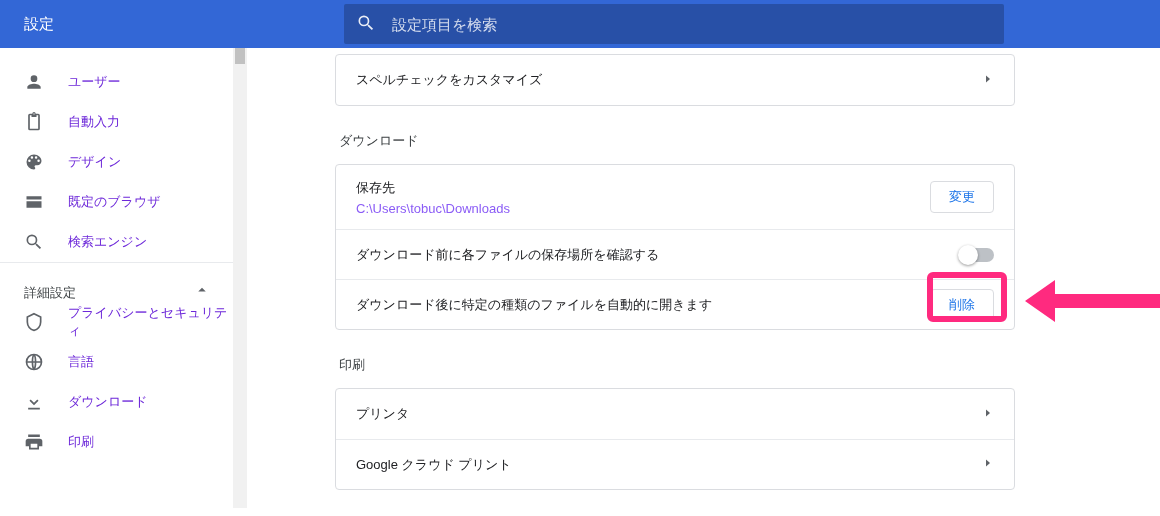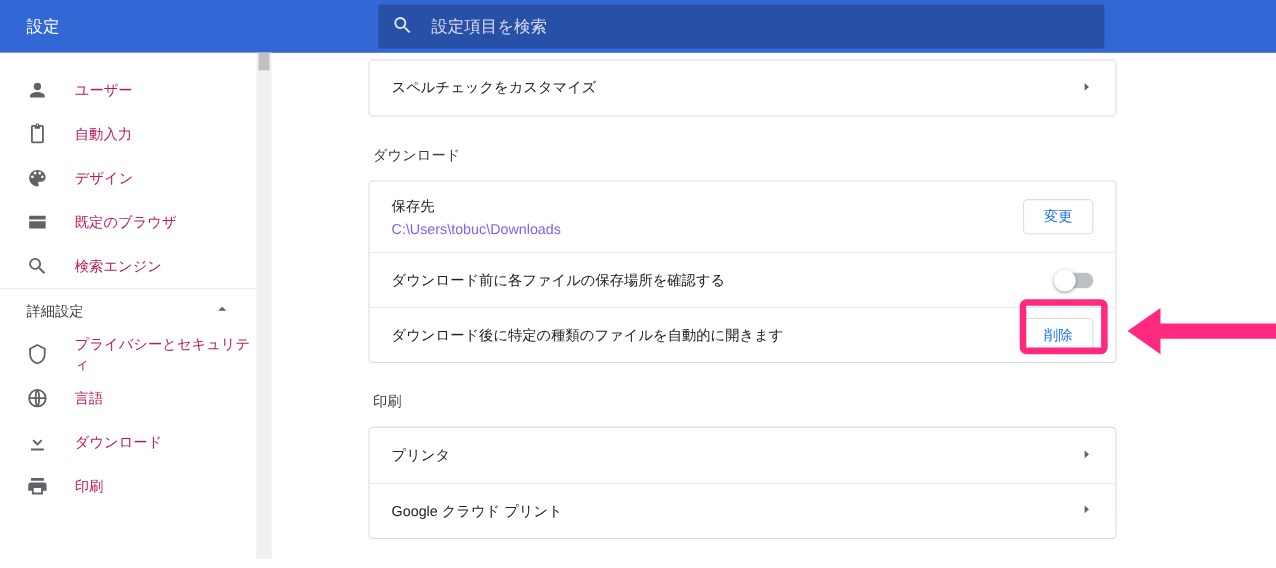--- a/index.html
+++ b/index.html
@@ -16,22 +16,22 @@
 
 
 .body { display: flex; height: calc(516px - 56px); }
 .sidebar-col { width: 247px; background: #fff; position: relative; }
 .sidebar-scroll { position: absolute; right: 0; top: 0; bottom: 0; width: 14px; background: #f1f1f1; }
 .sidebar-scroll .thumb { position: absolute; left: 2px; right: 2px; top: 0; height: 16px; background: #c1c1c1; }
 .sidebar { width: 233px; height: 100%; padding-top: 14px; }
 .side-item { height: 40px; display: flex; align-items: center; padding-left: 24px; color: #5f6368; cursor: pointer; font-size: 13px; }
 .side-item .icon { width: 20px; display: flex; align-items: center; justify-content: center; margin-right: 24px; }
 .side-item .icon svg { fill: #5f6368; }
-.side-item .label { color: #be185d; }
-.side-section { height: 40px; display: flex; align-items: center; justify-content: space-between; padding: 0 22px 0 24px; color: #3c4043; cursor: pointer; font-size: 13px; border-top: 1px solid #e8eaed; }
+.side-item .label { color: #6d28d9; }
+.side-section { height: 40px; display: flex; align-items: flex-end; justify-content: space-between; padding: 0 22px 0 24px; color: #3c4043; cursor: pointer; font-size: 13px; border-top: 1px solid #e8eaed; }
 .side-section svg { fill: #5f6368; }
 
 .main-col { flex: 1; position: relative; overflow: hidden; }
 .main-inner { width: 680px; margin-left: 88px; }
 
 .section-label { font-size: 13px; color: #3c4043; margin: 26px 4px 14px; }
 .card { border: 1px solid #dadce0; border-radius: 4px; background: #fff; }
 .card-row { display: flex; align-items: center; justify-content: space-between; padding: 0 20px; min-height: 64px; }
 .card-row + .card-row { border-top: 1px solid #e8eaed; }
 .card-row.short { min-height: 50px; }

